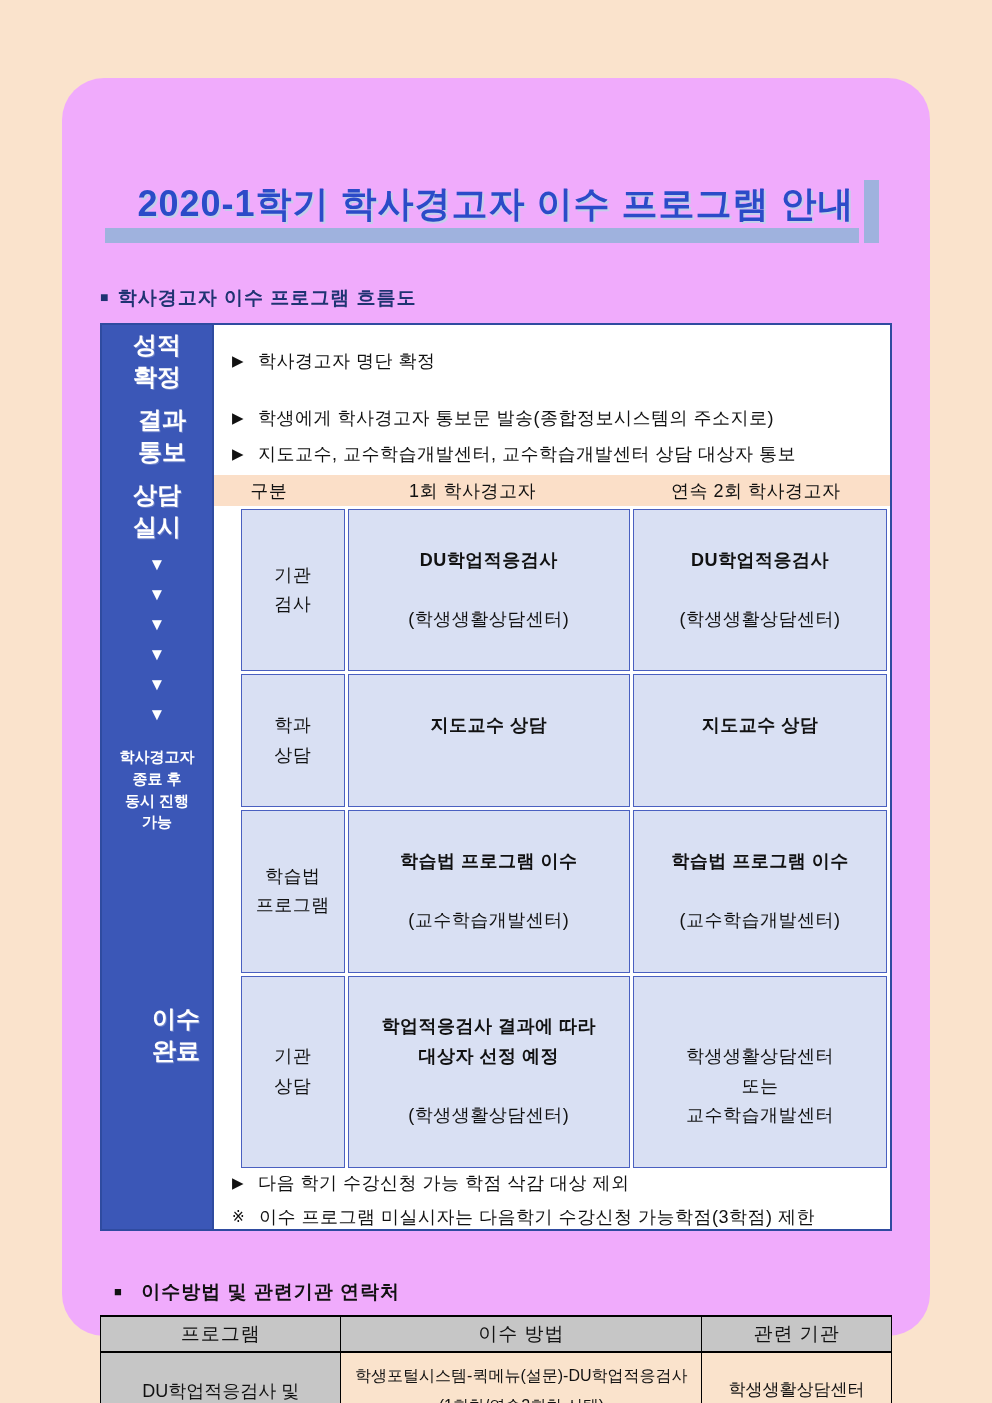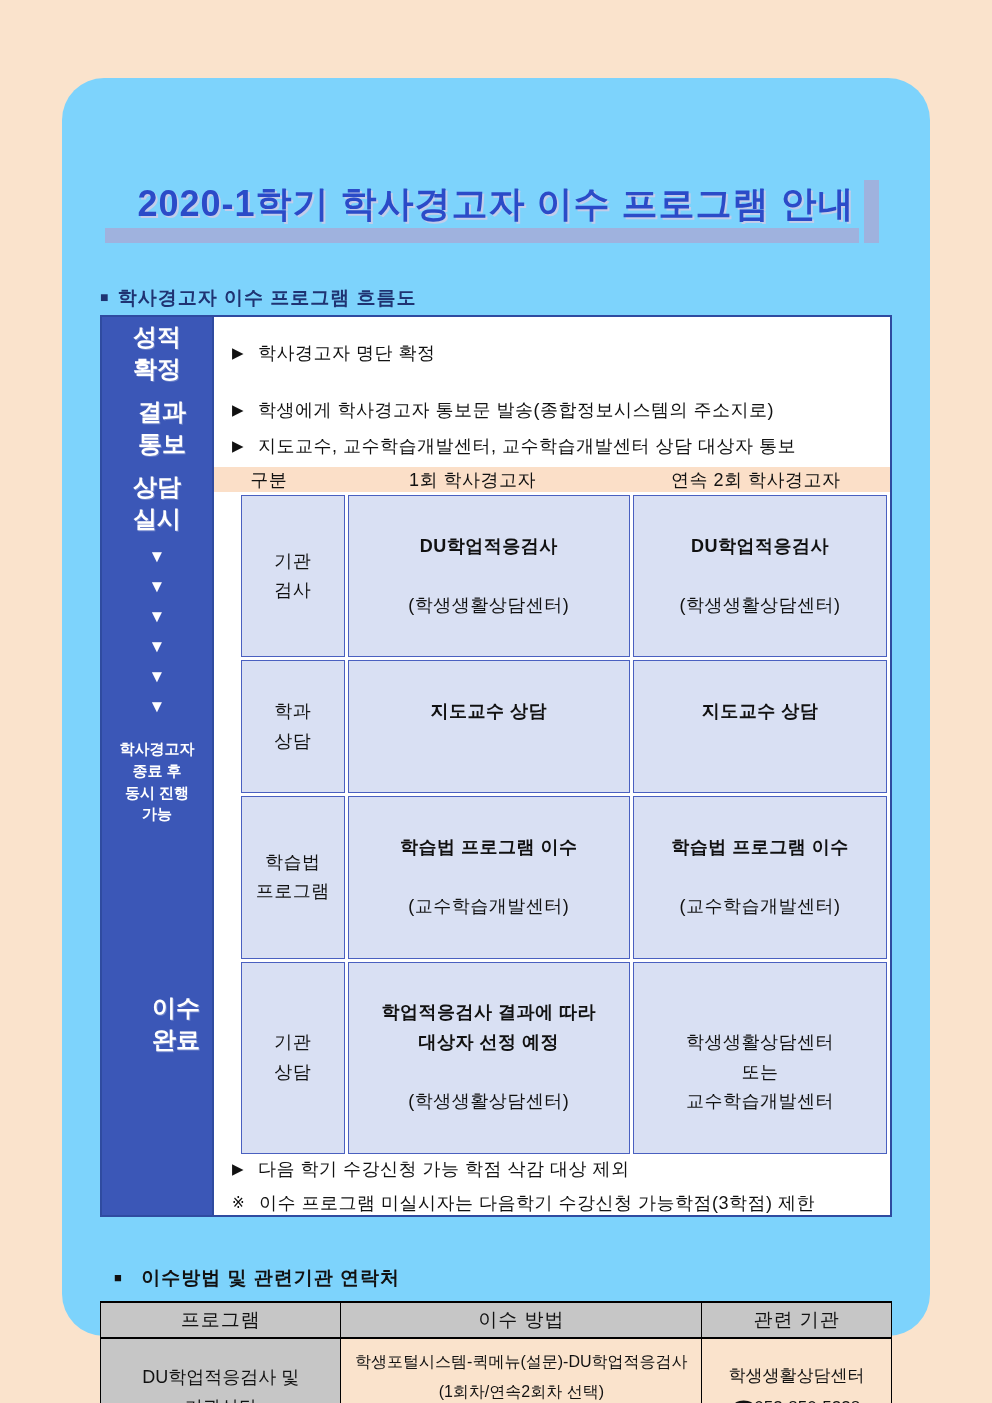--- a/index.html
+++ b/index.html
@@ -8,21 +8,21 @@
     height: 1403px;
     background: #FAE3CC;
     position: relative;
     font-family: "Liberation Sans", "DejaVu Sans", sans-serif;
     color: #111;
   }
   .card {
     position: absolute;
     left: 62px; top: 78px;
     width: 868px; height: 1258px;
-    background: #7dd3fc;
+    background: #f0abfc;
     border-radius: 42px;
     padding: 0 38px;
   }
   
   .title-wrap {
     position: relative;
     width: fit-content;
     margin: 102px auto 0 auto;
   }
   .doc-title {
@@ -62,21 +62,21 @@
     margin-top: 48px;
     font-size: 19px;
     font-weight: bold;
     color: #111;
     letter-spacing: 1px;
     padding-left: 14px;
   }
   .contact-heading .marker { font-size: 13px; vertical-align: 2px; margin-right: 12px; }
   
   .flow {
-    margin-top: 4px;
+    margin-top: 12px;
     display: flex;
     border: 2px solid #2F4BA0;
     width: 100%;
   }
   .flow-sidebar {
     width: 110px;
     flex: 0 0 110px;
     background: #3B57B7;
     color: #fff;
     text-align: center;
@@ -139,21 +139,21 @@
     font-size: 15px;
     margin-right: 14px;
     color: #111;
     flex: 0 0 auto;
   }
   
   .inner-header {
     display: grid;
     grid-template-columns: 16.2% 44.1% 39.7%;
     background: #FBDFC8;
-    height: 25px;
+    height: 31px;
     align-items: center;
     text-align: center;
     font-size: 18px;
     letter-spacing: 0.5px;
   }
   .inner-table {
     width: 100%;
     border-collapse: separate;
     border-spacing: 3px;
     table-layout: fixed;

